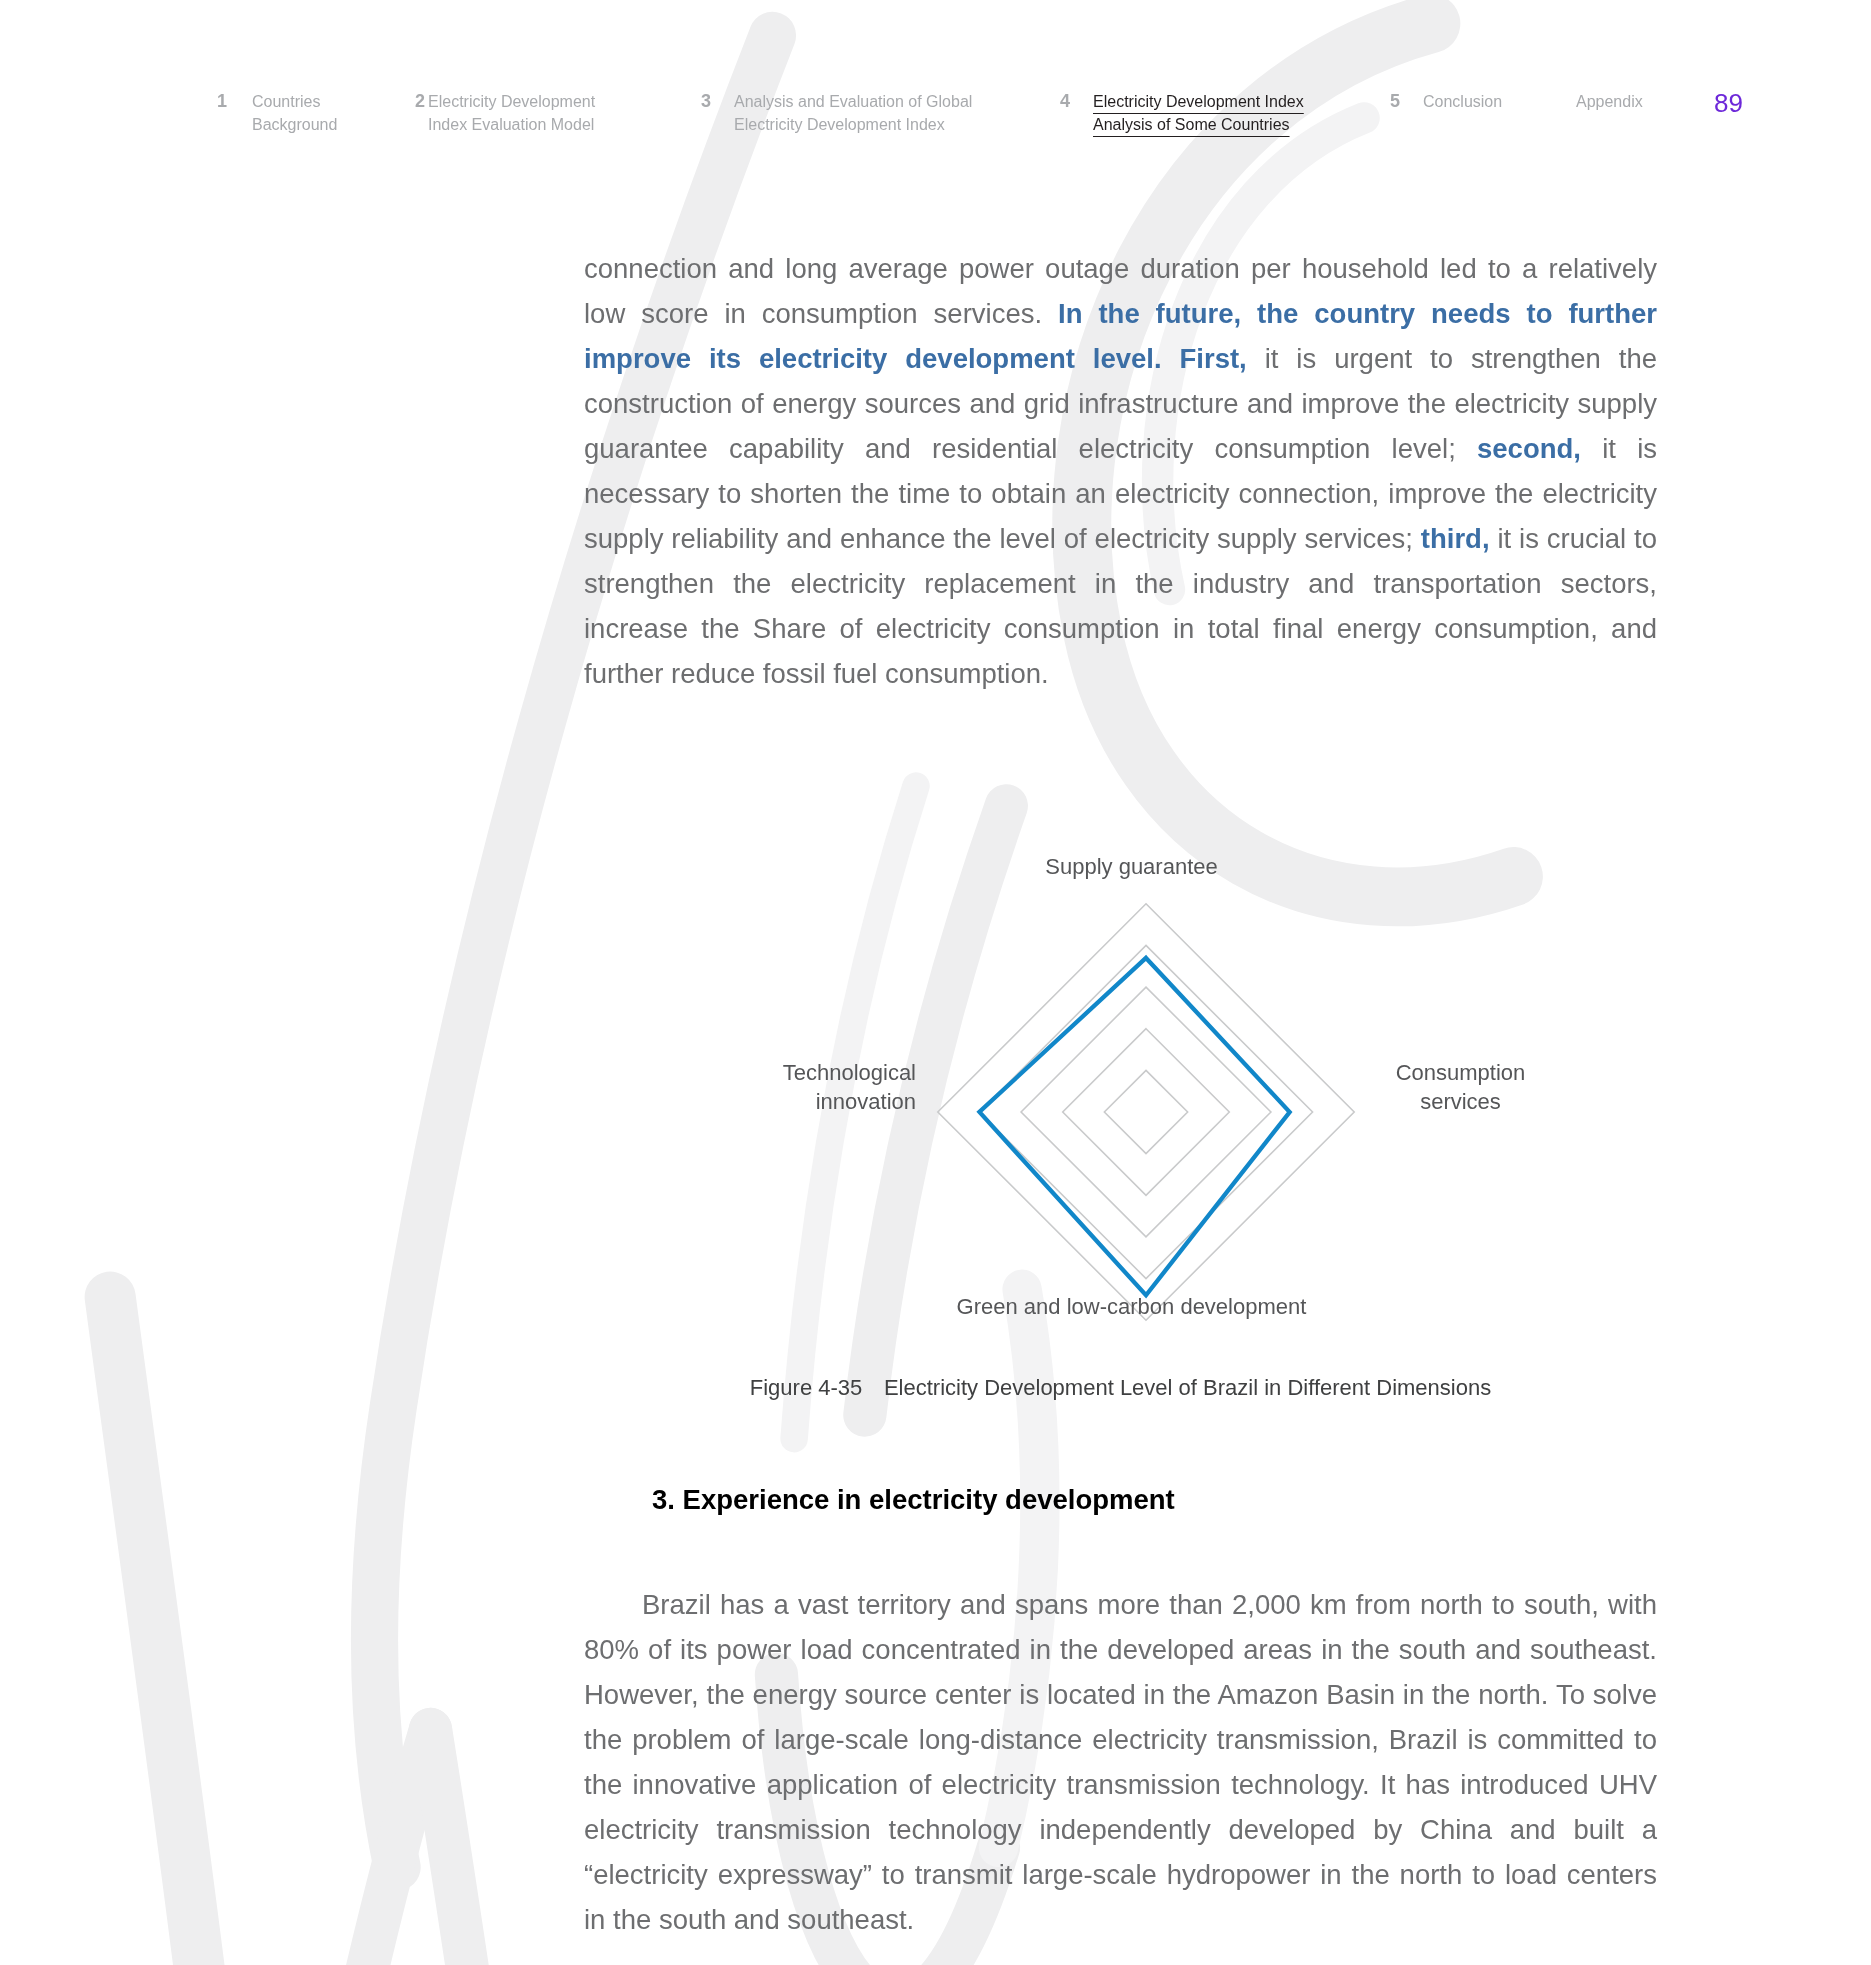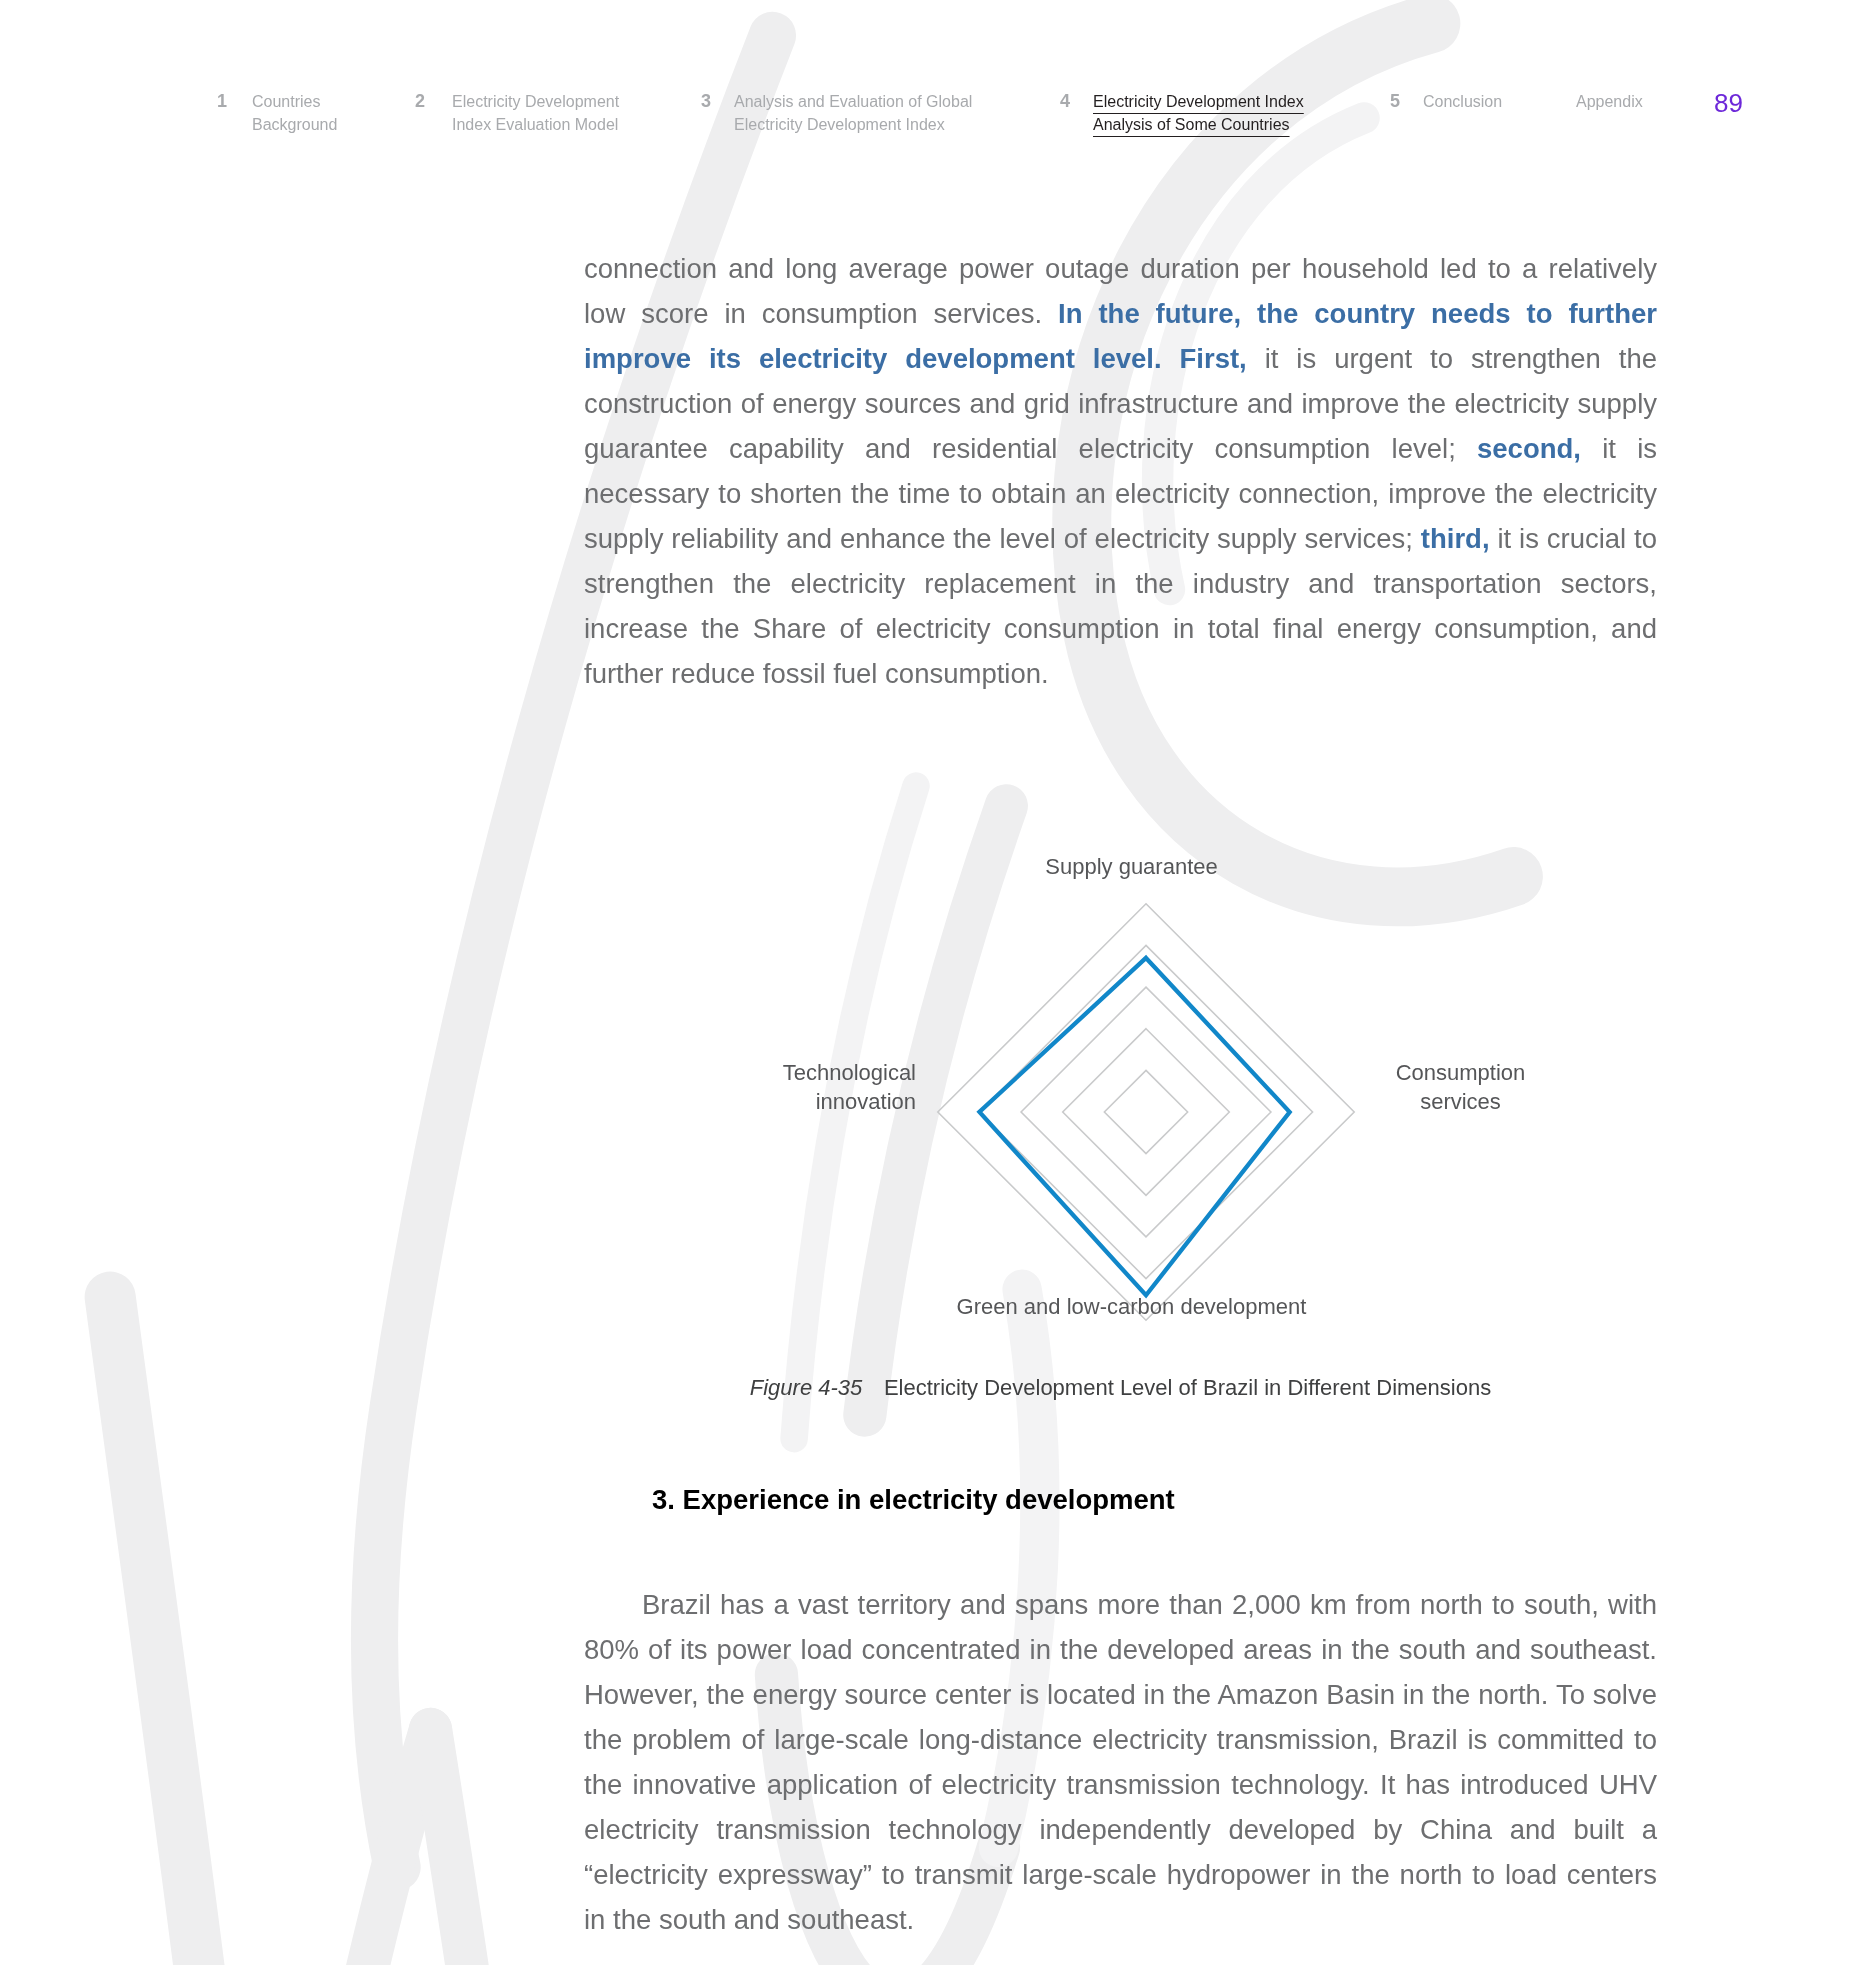--- a/index.html
+++ b/index.html
@@ -26,21 +26,21 @@
   #radar-svg{left:926px;top:892px;}
   .grid-ring{fill:none;stroke:#c9cacb;stroke-width:4;}
   .data-poly{fill:none;stroke:#1187c9;stroke-width:11;}
   .axis-label{position:absolute;font-size:22px;line-height:29px;color:#555658;}
   #label-supply{left:935px;top:852px;width:393px;text-align:center;}
   #label-consumption{left:1378px;top:1058px;width:165px;text-align:center;}
   #label-technological{left:686px;top:1058px;width:230px;text-align:right;}
   #label-green{left:817px;top:1292px;width:629px;text-align:center;}
   
   #figure-caption{left:584px;top:1375px;width:1073px;text-align:center;font-size:22px;color:#3f4041;}
-  #figure-caption .cap-prefix{margin-right:21.6px;font-style:italic;}
+  #figure-caption .cap-prefix{margin-right:21.6px;}
   #section-heading{left:652px;top:1461px;width:1022px;font-size:27.5px;font-weight:bold;color:#000000;}
   .z1{z-index:1;}
 </style>
 </head>
 <body>
 
 <svg id="watermark" class="abs" width="1872" height="2540" viewBox="0 0 4762 6462" aria-hidden="true">
   <path class="wm" stroke-width="150" d="M 3640 60 C 2980 240 2650 980 2780 1610 C 2890 2140 3360 2400 3850 2230"></path>
   <path class="wm2" stroke-width="80" d="M 3470 300 C 3040 470 2870 1030 2975 1500"></path>
   <path class="wm" stroke-width="120" d="M 1965 90 C 1520 1230 1170 2440 1000 3580 C 940 3980 930 4370 1010 4750"></path>
@@ -54,21 +54,21 @@
 </svg>
 
 <div>
   <span class="nav-num abs" style="left:217px">1</span>
   <span class="nav-text abs" style="left:252px">
     <span class="nav-line">Countries</span>
     <span class="nav-line">Background</span>
   </span>
 
   <span class="nav-num abs" style="left:415px">2</span>
-  <span class="nav-text abs" style="left:452px">
+  <span class="nav-text abs" style="left:428px">
     <span class="nav-line">Electricity Development</span>
     <span class="nav-line">Index Evaluation Model</span>
   </span>
 
   <span class="nav-num abs" style="left:701px">3</span>
   <span class="nav-text abs" style="left:734px">
     <span class="nav-line">Analysis and Evaluation of Global</span>
     <span class="nav-line">Electricity Development Index</span>
   </span>
 

